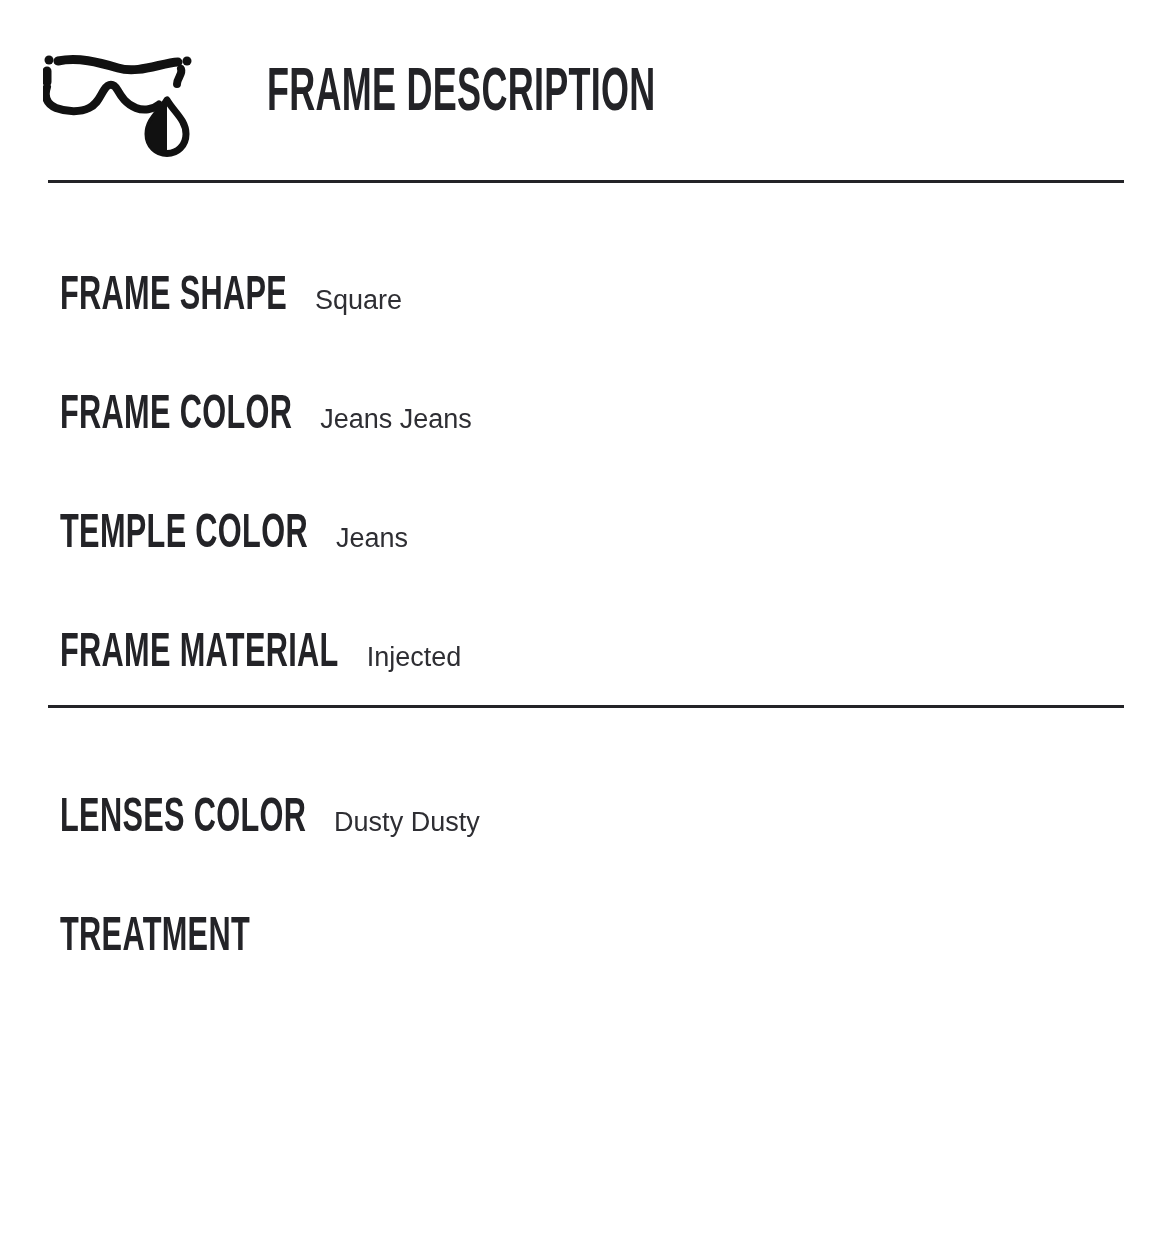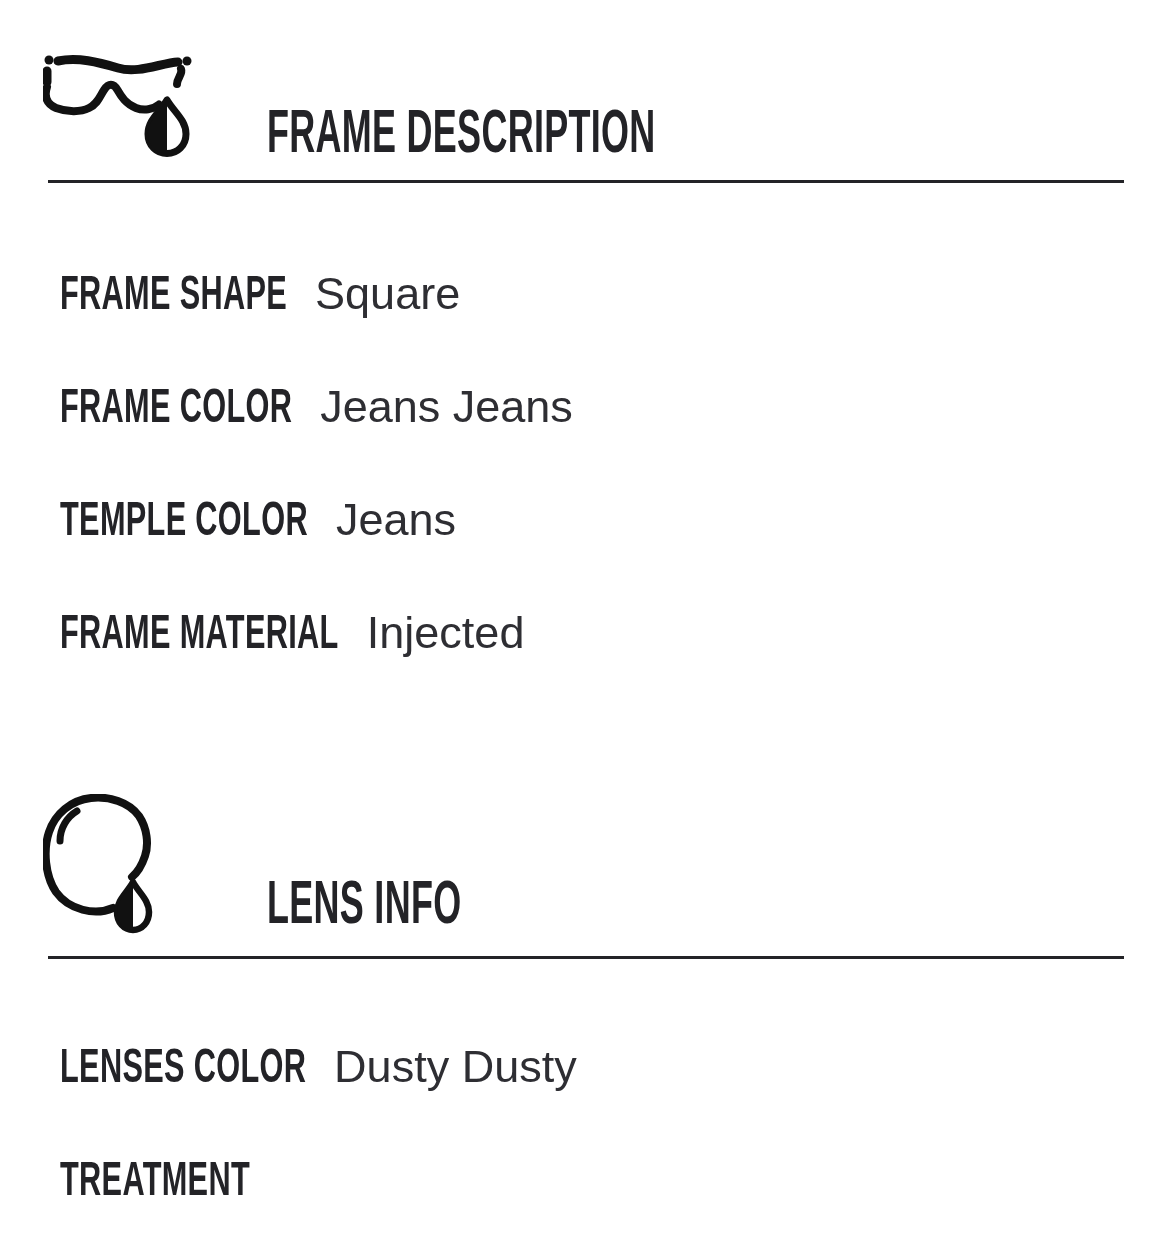--- a/index.html
+++ b/index.html
@@ -20,21 +20,21 @@
   
   [data-condense]{
     display:inline-block;
     transform-origin:0 60%;
     white-space:nowrap;
     font-weight:700;
     letter-spacing:.5px;
     color:var(--heading-color);
   }
 
-  .section-header{display:flex;align-items:flex-end;}
+  .section-header{display:flex;align-items:flex-start;}
   .section-header .icon{flex:0 0 auto;margin-left:-5px;}
   .section-title{
     font-size:62px;line-height:64px;
   }
   .header-frame{margin-top:53px;height:110px;}
   .header-frame .section-title{margin-left:74px;margin-top:4px;}
   .header-lens{margin-top:135px;height:140px;}
   .header-lens .section-title{margin-left:112px;margin-top:38px;}
 
   .divider{
@@ -46,21 +46,21 @@
 
   .spec-rows{margin-top:84px;}
   .spec-rows-lens{margin-top:81px;}
   .spec-row{
     display:flex;align-items:baseline;
     line-height:52px;margin-bottom:60px;margin-left:12px;
   }
   .spec-row:last-child{margin-bottom:0;}
   .spec-label{font-size:48px;}
   .spec-value{
-    font-size:45px;color:var(--value-color);font-weight:400;
+    font-size:27px;color:var(--value-color);font-weight:400;
     white-space:nowrap;
   }
   .icon path,.icon circle{stroke-linecap:round;stroke-linejoin:round;}
 </style>
 </head>
 <body>
 
 <div class="page">
 
   <section>
@@ -93,29 +93,20 @@
         <span class="spec-value">Jeans</span>
       </div>
       <div class="spec-row">
         <span class="spec-label" data-condense="0.64" style="transform: scaleX(0.64); margin-right: -128.6px;">FRAME MATERIAL</span>
         <span class="spec-value">Injected</span>
       </div>
     </div>
   </section>
 
   <section>
-    <div class="section-header header-lens">
-      <svg class="icon" width="112" height="140" viewBox="0 0 112 140" fill="none" xmlns="http://www.w3.org/2000/svg" aria-hidden="true">
-        <path d="M70 114 C52 122 26 116 13 98 C2 82 0 56 6 38 C12 20 28 6 48 4 C66 2 86 8 96 22 C104 34 106 50 102 62 C99 71 95 78 89 83" stroke="#111" stroke-width="8"></path>
-        <path d="M17 47 C17 34 24 23 34 17" stroke="#111" stroke-width="7"></path>
-        <path d="M90 88 C84 99 74 106 74 118 C74 128.5 81 136 90 136 C99 136 106 128.5 106 118 C106 106 96 99 90 88 Z" stroke="#111" stroke-width="6.5"></path>
-        <path d="M90 88 C84 99 74 106 74 118 C74 128.5 81 136 90 136 L90 88 Z" fill="#111"></path>
-      </svg>
-      <h2 class="section-title" data-condense="0.58" style="transform: scaleX(0.58); margin-right: -112.7px;">LENS INFO</h2>
-    </div>
     <hr class="divider divider-lens">
 
     <div class="spec-rows spec-rows-lens">
       <div class="spec-row">
         <span class="spec-label" data-condense="0.64" style="transform: scaleX(0.64); margin-right: -110.6px;">LENSES COLOR</span>
         <span class="spec-value">Dusty Dusty</span>
       </div>
       <div class="spec-row">
         <span class="spec-label" data-condense="0.64" style="transform: scaleX(0.64); margin-right: -78.92px;">TREATMENT</span>
       </div>

